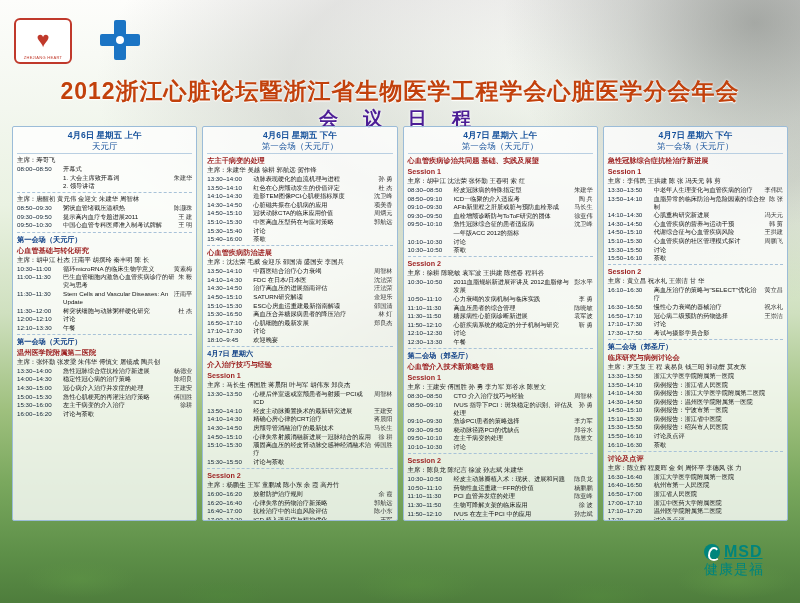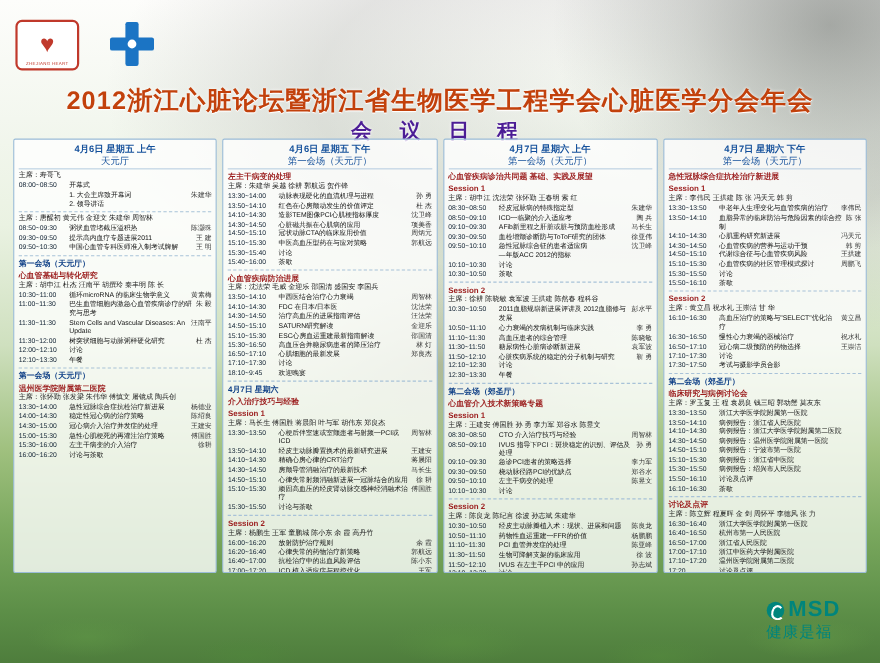--- a/index.html
+++ b/index.html
@@ -57,21 +57,21 @@
   .row{display:flex;font-size:6.2px;line-height:8.1px;color:#111;margin-bottom:.5px;}
   .tm{width:46px;flex:0 0 46px;color:#123;}
   .tx{flex:1 1 auto;padding-right:2px;}
   .sp{flex:0 0 auto;text-align:right;color:#333;white-space:nowrap;}
   .rule{border-top:1px dashed #a8c2d8;margin:2px 0;}
   
   .footer{position:absolute;left:0;right:0;bottom:6px;height:70px;}
   .host{position:absolute;left:0;right:0;top:6px;text-align:center;font-size:13px;font-weight:bold;color:#0e3f86;line-height:20px;}
   .host .l2{display:block}
   .msd{position:absolute;right:36px;top:16px;text-align:left;}
-  .msd .m{color:#00857c;font-size:20px;font-weight:bold;letter-spacing:1px;}
+  .msd .m{color:#00857c;font-size:16px;font-weight:bold;letter-spacing:1px;text-decoration:underline;}
   .msd .s{color:#00857c;font-size:14px;letter-spacing:1px;}
   .msd .mk{display:inline-block;width:16px;height:16px;background:#00857c;border-radius:50%;margin-right:4px;vertical-align:-3px;position:relative;}
   .msd .mk:after{content:"";position:absolute;left:4px;top:3px;width:8px;height:10px;border:2px solid #fff;border-radius:50% 50% 50% 50%/60% 60% 40% 40%;border-right-color:transparent;}
 </style>
 </head>
 <body>
 
 <div class="bg">
   <div class="bg-hill"></div>
   <div class="bg-pagoda"></div>

